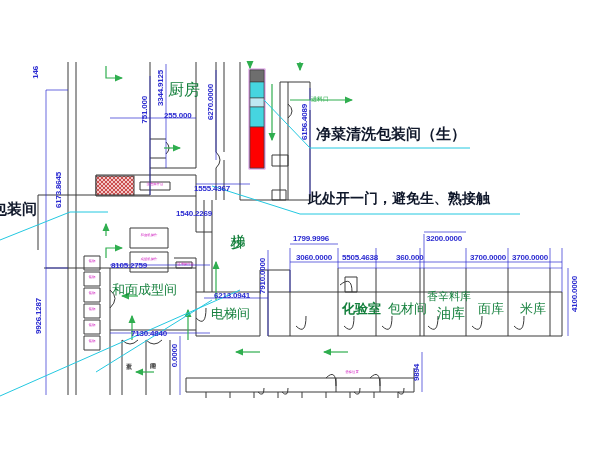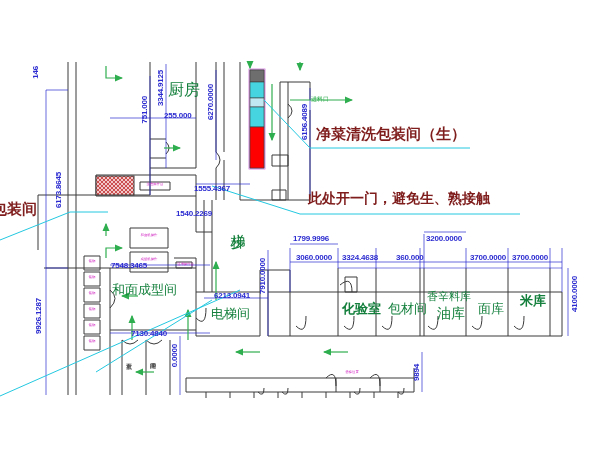--- a/index.html
+++ b/index.html
@@ -15,21 +15,21 @@
         writing-mode:vertical-rl;text-orientation:mixed;letter-spacing:-0.2px;}
   .dimv.flip{transform:rotate(180deg);}
 
   
   .room{color:#15803d;font-size:13px;font-family:"DejaVu Serif","Liberation Serif",serif;}
   .room.big{font-size:16px;}
   .room.v{writing-mode:vertical-rl;text-orientation:upright;font-size:15px;}
   .room.smv{font-size:6px;writing-mode:vertical-rl;text-orientation:upright;}
 
   
-  .anno{color:#7f1d1d;font-size:15px;font-weight:bold;
+  .anno{color:#0f172a;font-size:15px;font-weight:bold;
         font-family:Liberation Serif, serif;}
   .anno.sm{font-size:14px;}
 
   
   .green{color:#2fae4f;font-size:6px;}
 
   
   .eq{color:#d020c0;font-size:3.4px;text-align:center;line-height:1.15;}
 </style>
 </head>
@@ -236,42 +236,42 @@
 <div>
   <div class="lbl room big" style="left:168px;top:80px;">厨房</div>
   <div class="lbl room v" style="left:228px;top:222px;">步梯</div>
   <div class="lbl room" style="left:211px;top:305px;">电梯间</div>
   <div class="lbl room" style="left:112px;top:281px;">和面成型间</div>
   <div class="lbl room" style="left:342px;top:300px;font-weight:bold;">化验室</div>
   <div class="lbl room" style="left:388px;top:300px;">包材间</div>
   <div class="lbl room" style="left:427px;top:289px;font-size:11px;">香辛料库</div>
   <div class="lbl room" style="left:437px;top:305px;font-size:14px;">油库</div>
   <div class="lbl room" style="left:478px;top:300px;">面库</div>
-  <div class="lbl room" style="left:520px;top:292px;font-weight:bold;">米库</div>
+  <div class="lbl room" style="left:520px;top:300px;">米库</div>
 </div>
 
 <div>
   <div class="lbl anno" style="left:316px;top:125px;">净菜清洗包装间（生）</div>
   <div class="lbl anno sm" style="left:308px;top:190px;">此处开一门，避免生、熟接触</div>
   <div class="lbl anno" style="left:-8px;top:200px;">包装间</div>
   <div class="lbl green" style="left:311px;top:95px;">进料口</div>
 </div>
 
 <div>
   <div class="lbl dim" style="left:293px;top:234px;">1799.9996</div>
   <div class="lbl dim" style="left:296px;top:253px;">3060.0000</div>
-  <div class="lbl dim" style="left:342px;top:253px;">3324.4638</div>
+  <div class="lbl dim" style="left:342px;top:253px;">5505.4638</div>
   <div class="lbl dim" style="left:396px;top:253px;">360.000</div>
   <div class="lbl dim" style="left:426px;top:234px;">3200.0000</div>
   <div class="lbl dim" style="left:470px;top:253px;">3700.0000</div>
   <div class="lbl dim" style="left:512px;top:253px;">3700.0000</div>
   <div class="lbl dim" style="left:164px;top:111px;">255.000</div>
   <div class="lbl dim" style="left:194px;top:184px;">1555.4367</div>
   <div class="lbl dim" style="left:163px;top:209px;margin-left:13px;">1540.2269</div>
-  <div class="lbl dim" style="left:111px;top:261px;">7548.3465</div>
+  <div class="lbl dim" style="left:111px;top:261px;">8105.2759</div>
   <div class="lbl dim" style="left:131px;top:329px;">7130.4840</div>
   <div class="lbl dim" style="left:214px;top:291px;">6213.0941</div>
 </div>
 
 <div>
   <div class="lbl dimv flip" style="left:31px;top:66px;">146</div>
   <div class="lbl dimv flip" style="left:54px;top:172px;">6173.8645</div>
   <div class="lbl dimv flip" style="left:34px;top:298px;">9926.1287</div>
   <div class="lbl dimv flip" style="left:140px;top:96px;">751.000</div>
   <div class="lbl dimv flip" style="left:156px;top:70px;">3344.9125</div>

